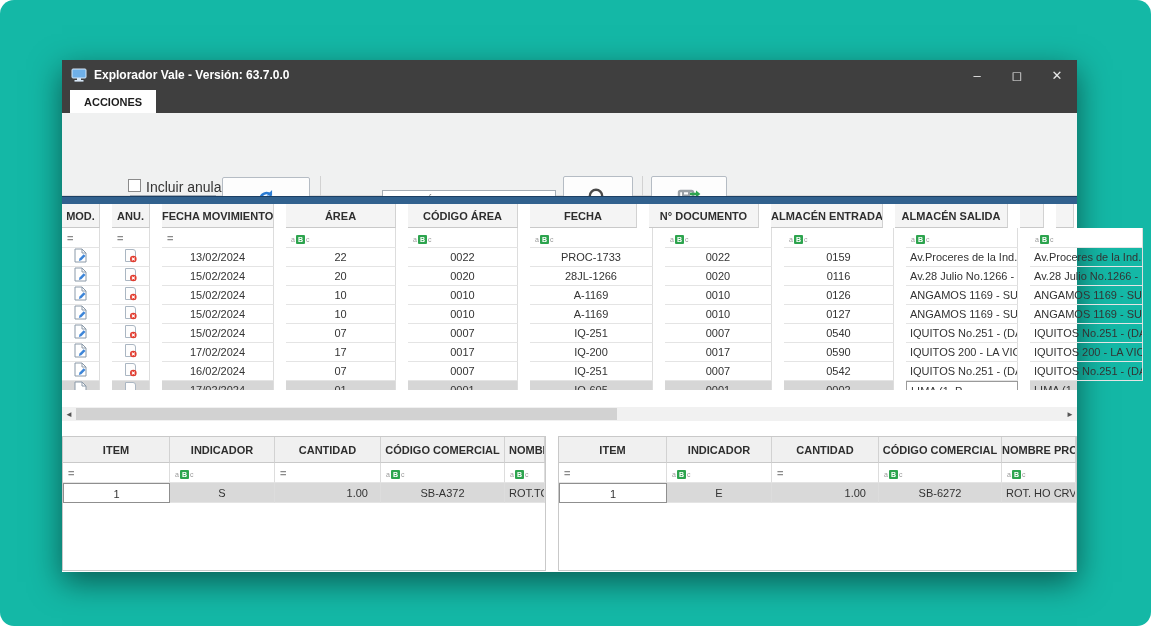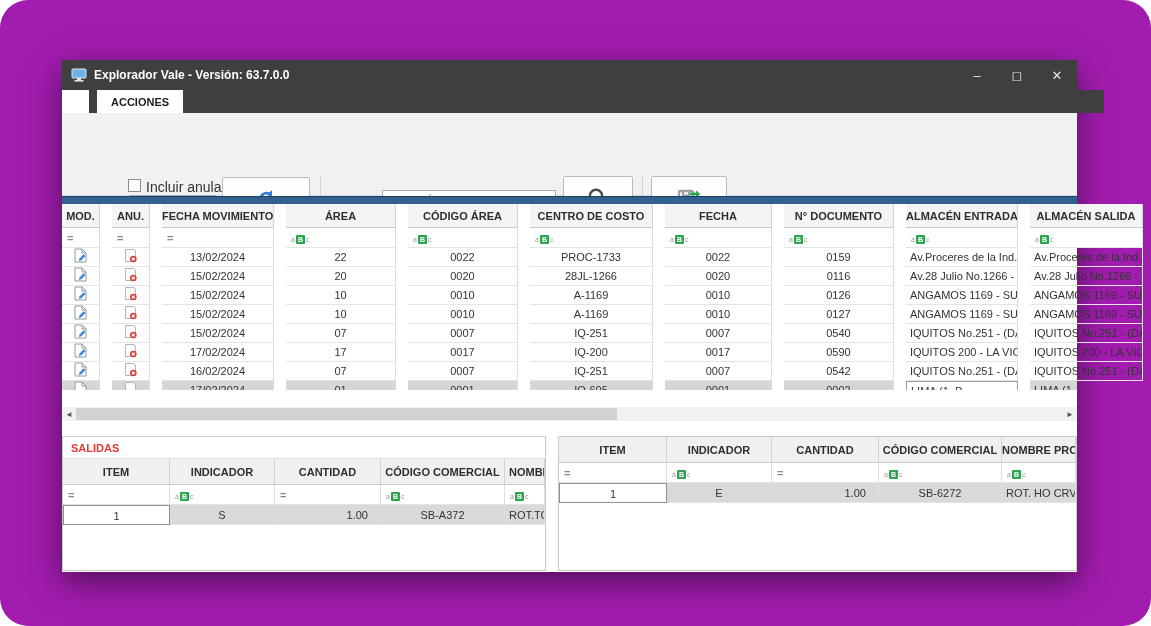--- a/index.html
+++ b/index.html
@@ -1,31 +1,31 @@
 <!DOCTYPE html>
 <html><head>
 <meta charset="utf-8">
 <style>
   * { box-sizing: border-box; margin: 0; padding: 0; }
   html,body { width:1151px; height:626px; background:#fff; font-family:"Liberation Sans", sans-serif; }
-  .canvas { position:relative; width:1151px; height:626px; background:#a21caf; border-radius:28px; overflow:hidden; }
+  .canvas { position:relative; width:1151px; height:626px; background:#14b8a6; border-radius:14px; overflow:hidden; }
 
   .window { position:absolute; left:62px; top:60px; width:1015px; height:512px; background:#fff;
             box-shadow:0 10px 30px rgba(0,0,0,.5); font-size:11px; color:#333; }
 
   
   .titlebar { position:absolute; left:0; top:0; width:100%; height:30px; background:#3f3f3f; display:flex; align-items:center; }
   .app-icon { margin:0 7px 0 9px; display:flex; }
   .title { color:#fff; font-weight:bold; font-size:12px; }
   .win-controls { margin-left:auto; display:flex; height:100%; }
   .win-btn { width:40px; height:100%; display:flex; align-items:center; justify-content:center;
              color:#e8e8e8; font-size:13px; cursor:default; }
 
   
-  .tabstrip { position:absolute; left:0; top:30px; width:100%; height:23px; background:#3f3f3f;margin-left:27px; }
+  .tabstrip { position:absolute; left:0; top:30px; width:100%; height:23px; background:#3f3f3f; }
   .tab { position:absolute; left:8px; top:0; height:23px; padding:0 14px; background:#fff; color:#1d1d1d;
          font-weight:bold; font-size:11px; display:flex; align-items:center; }
 
   
   .toolbar { position:absolute; left:0; top:53px; width:100%; height:83px; background:#f0f1f1; border-bottom:1px solid #dcdcdc; }
   .lbl { position:absolute; color:#333; font-size:14px; }
   .chkbox { position:absolute; left:66px; top:66px; width:13px; height:13px; background:#fff; border:1px solid #8b8b8b; }
   .combo { position:absolute; background:#fff; border:1px solid #a5adb5; height:20px; display:flex; align-items:center;
            padding:0 18px 0 5px; font-size:11px; color:#222; }
   .combo .arr { position:absolute; right:5px; top:8px; width:0; height:0; border-left:3.5px solid transparent;
@@ -179,21 +179,20 @@
   <div class="bluebar"></div>
 
   <div class="grid">
 
     <div class="grow">
       <div class="c hd w-mod">MOD.</div>
       <div class="c hd w-anu">ANU.</div>
       <div class="c hd w-fecha">FECHA MOVIMIENTO</div>
       <div class="c hd w-area">ÁREA</div>
       <div class="c hd w-carea">CÓDIGO ÁREA</div>
-      <div class="c hd w-cc">CENTRO DE COSTO</div>
       <div class="c hd w-serie">FECHA</div>
       <div class="c hd w-doc">N° DOCUMENTO</div>
       <div class="c hd w-ae">ALMACÉN ENTRADA</div>
       <div class="c hd w-as">ALMACÉN SALIDA</div>
       <div class="c hd w-sliver"></div>
       <div class="c hd w-vs"></div>
     </div>
 
     <div class="grow">
       <div class="c fl w-mod"><span class="eq">=</span></div>
@@ -430,21 +429,20 @@
     </div>
   </div>
 
   <div class="hscroll">
     <span class="hs-btn" style="left:0;">◄</span>
     <span class="hs-thumb"></span>
     <span class="hs-btn" style="right:0;">►</span>
   </div>
 
   <div class="panel" style="left:0; width:484px;">
-    <div class="panel-title" style="color:#e53935;">SALIDAS</div>
     <div class="p-grow">
       <div class="c hd p-hd s-item">ITEM</div>
       <div class="c hd p-hd s-ind">INDICADOR</div>
       <div class="c hd p-hd s-cant">CANTIDAD</div>
       <div class="c hd p-hd s-cod">CÓDIGO COMERCIAL</div>
       <div class="c hd p-hd s-nom left">NOMBI</div>
     </div>
     <div class="p-grow">
       <div class="c fl p-fl s-item"><span class="eq">=</span></div>
       <div class="c fl p-fl s-ind"><span class="abc">

